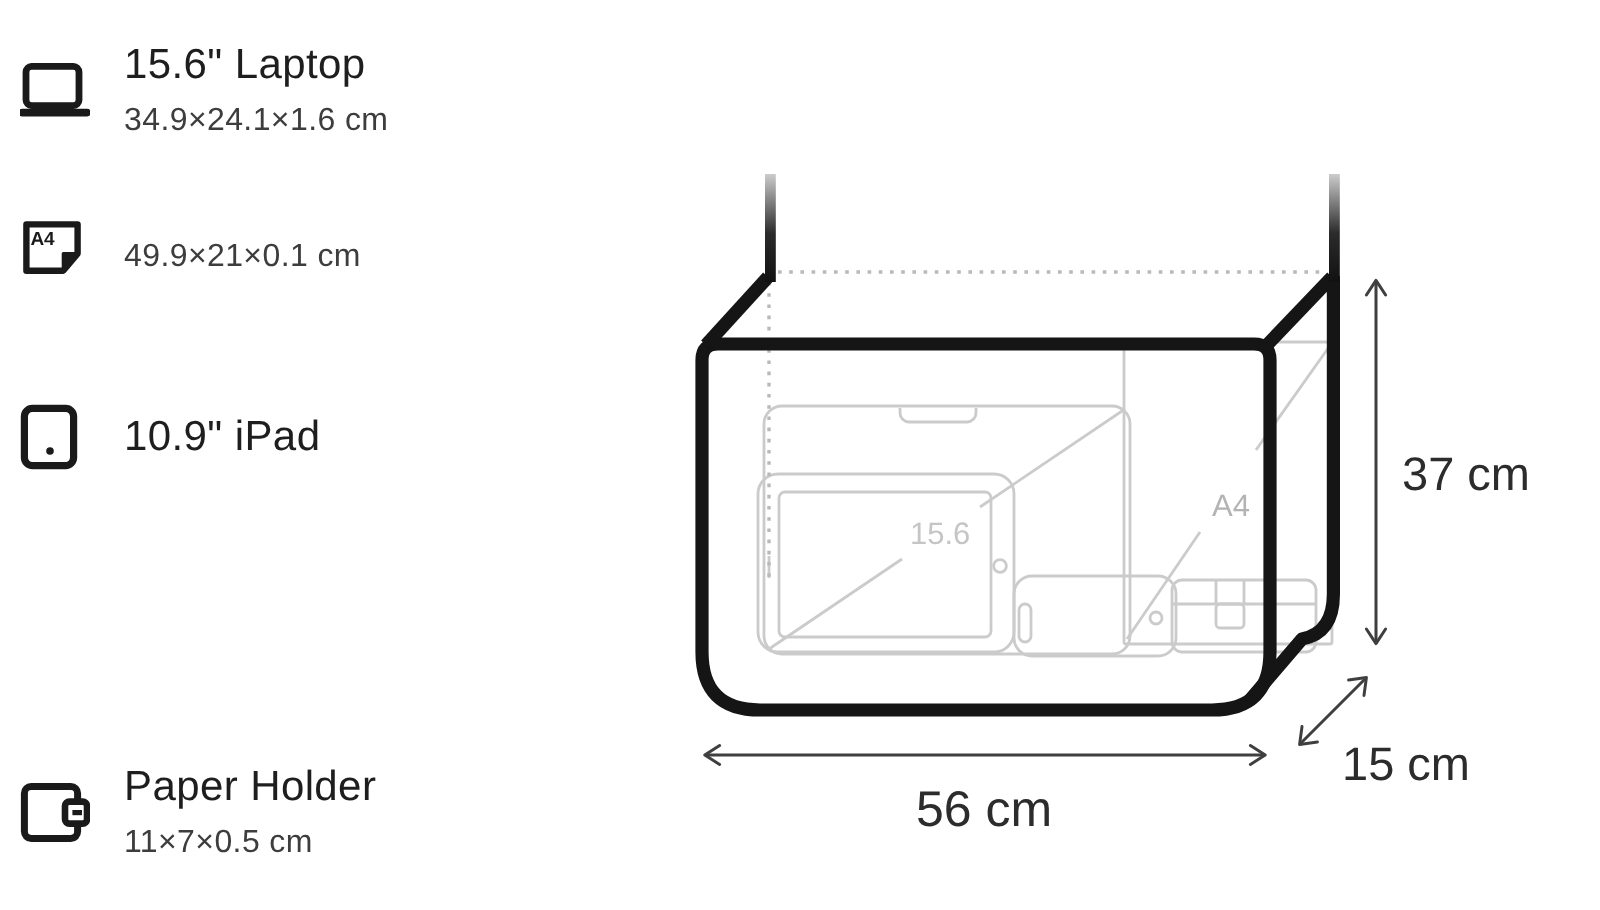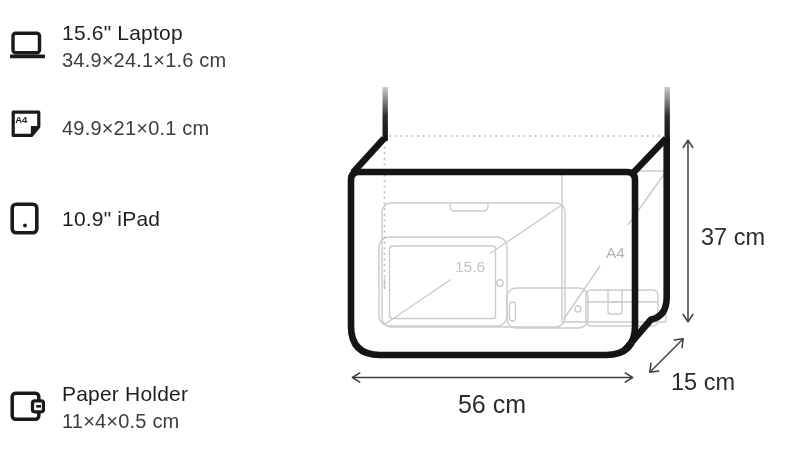--- a/index.html
+++ b/index.html
@@ -5,21 +5,21 @@
   html,body{margin:0;padding:0;background:#ffffff;}
   .canvas{
     position:relative;width:800px;height:455px;background:#ffffff;overflow:hidden;
     font-family:"Liberation Sans",sans-serif;
   }
   .item-list{position:absolute;left:0;top:0;width:330px;height:455px;}
   .item{position:absolute;left:10px;display:flex;align-items:center;}
   .item-icon{width:52px;display:flex;justify-content:flex-start;align-items:center;flex:0 0 52px;}
   .item-text{display:flex;flex-direction:column;}
   .item-name{font-size:21px;line-height:23px;color:#1e1e1e;letter-spacing:.2px;white-space:nowrap;}
-  .item-dims{font-size:20px;line-height:17px;margin-top:8px;color:#3d3d3d;letter-spacing:.2px;white-space:nowrap;}
+  .item-dims{font-size:16px;line-height:17px;margin-top:8px;color:#3d3d3d;letter-spacing:.2px;white-space:nowrap;}
   .bag-svg{position:absolute;left:0;top:0;}
 </style>
 </head>
 <body>
 
 <div class="canvas">
 
   <div class="item-list">
 
     <div class="item" style="top:21px">
@@ -64,21 +64,21 @@
     <div class="item" style="top:382px">
       <div class="item-icon">
         <svg width="35" height="31" viewBox="0 0 35 31">
           <rect x="2.2" y="2.2" width="26.6" height="26" rx="3.4" fill="none" stroke="#1a1a1a" stroke-width="3.5"></rect>
           <rect x="22.5" y="9.8" width="11" height="11" rx="2.2" fill="#ffffff" stroke="#1a1a1a" stroke-width="3.3"></rect>
           <line x1="26.2" y1="15.3" x2="31" y2="15.3" stroke="#1a1a1a" stroke-width="2.6"></line>
         </svg>
       </div>
       <div class="item-text">
         <div class="item-name">Paper Holder</div>
-        <div class="item-dims">11×4×0.5 cm</div>
+        <div class="item-dims">11×7×0.5 cm</div>
       </div>
     </div>
   </div>
 
   <svg class="bag-svg" width="800" height="455" viewBox="0 0 800 455">
     <defs>
       <linearGradient id="strapFade" x1="0" y1="0" x2="0" y2="1">
         <stop offset="0" stop-color="#cccccc"></stop>
         <stop offset="0.55" stop-color="#2b2b2b"></stop>
         <stop offset="1" stop-color="#111111"></stop>

